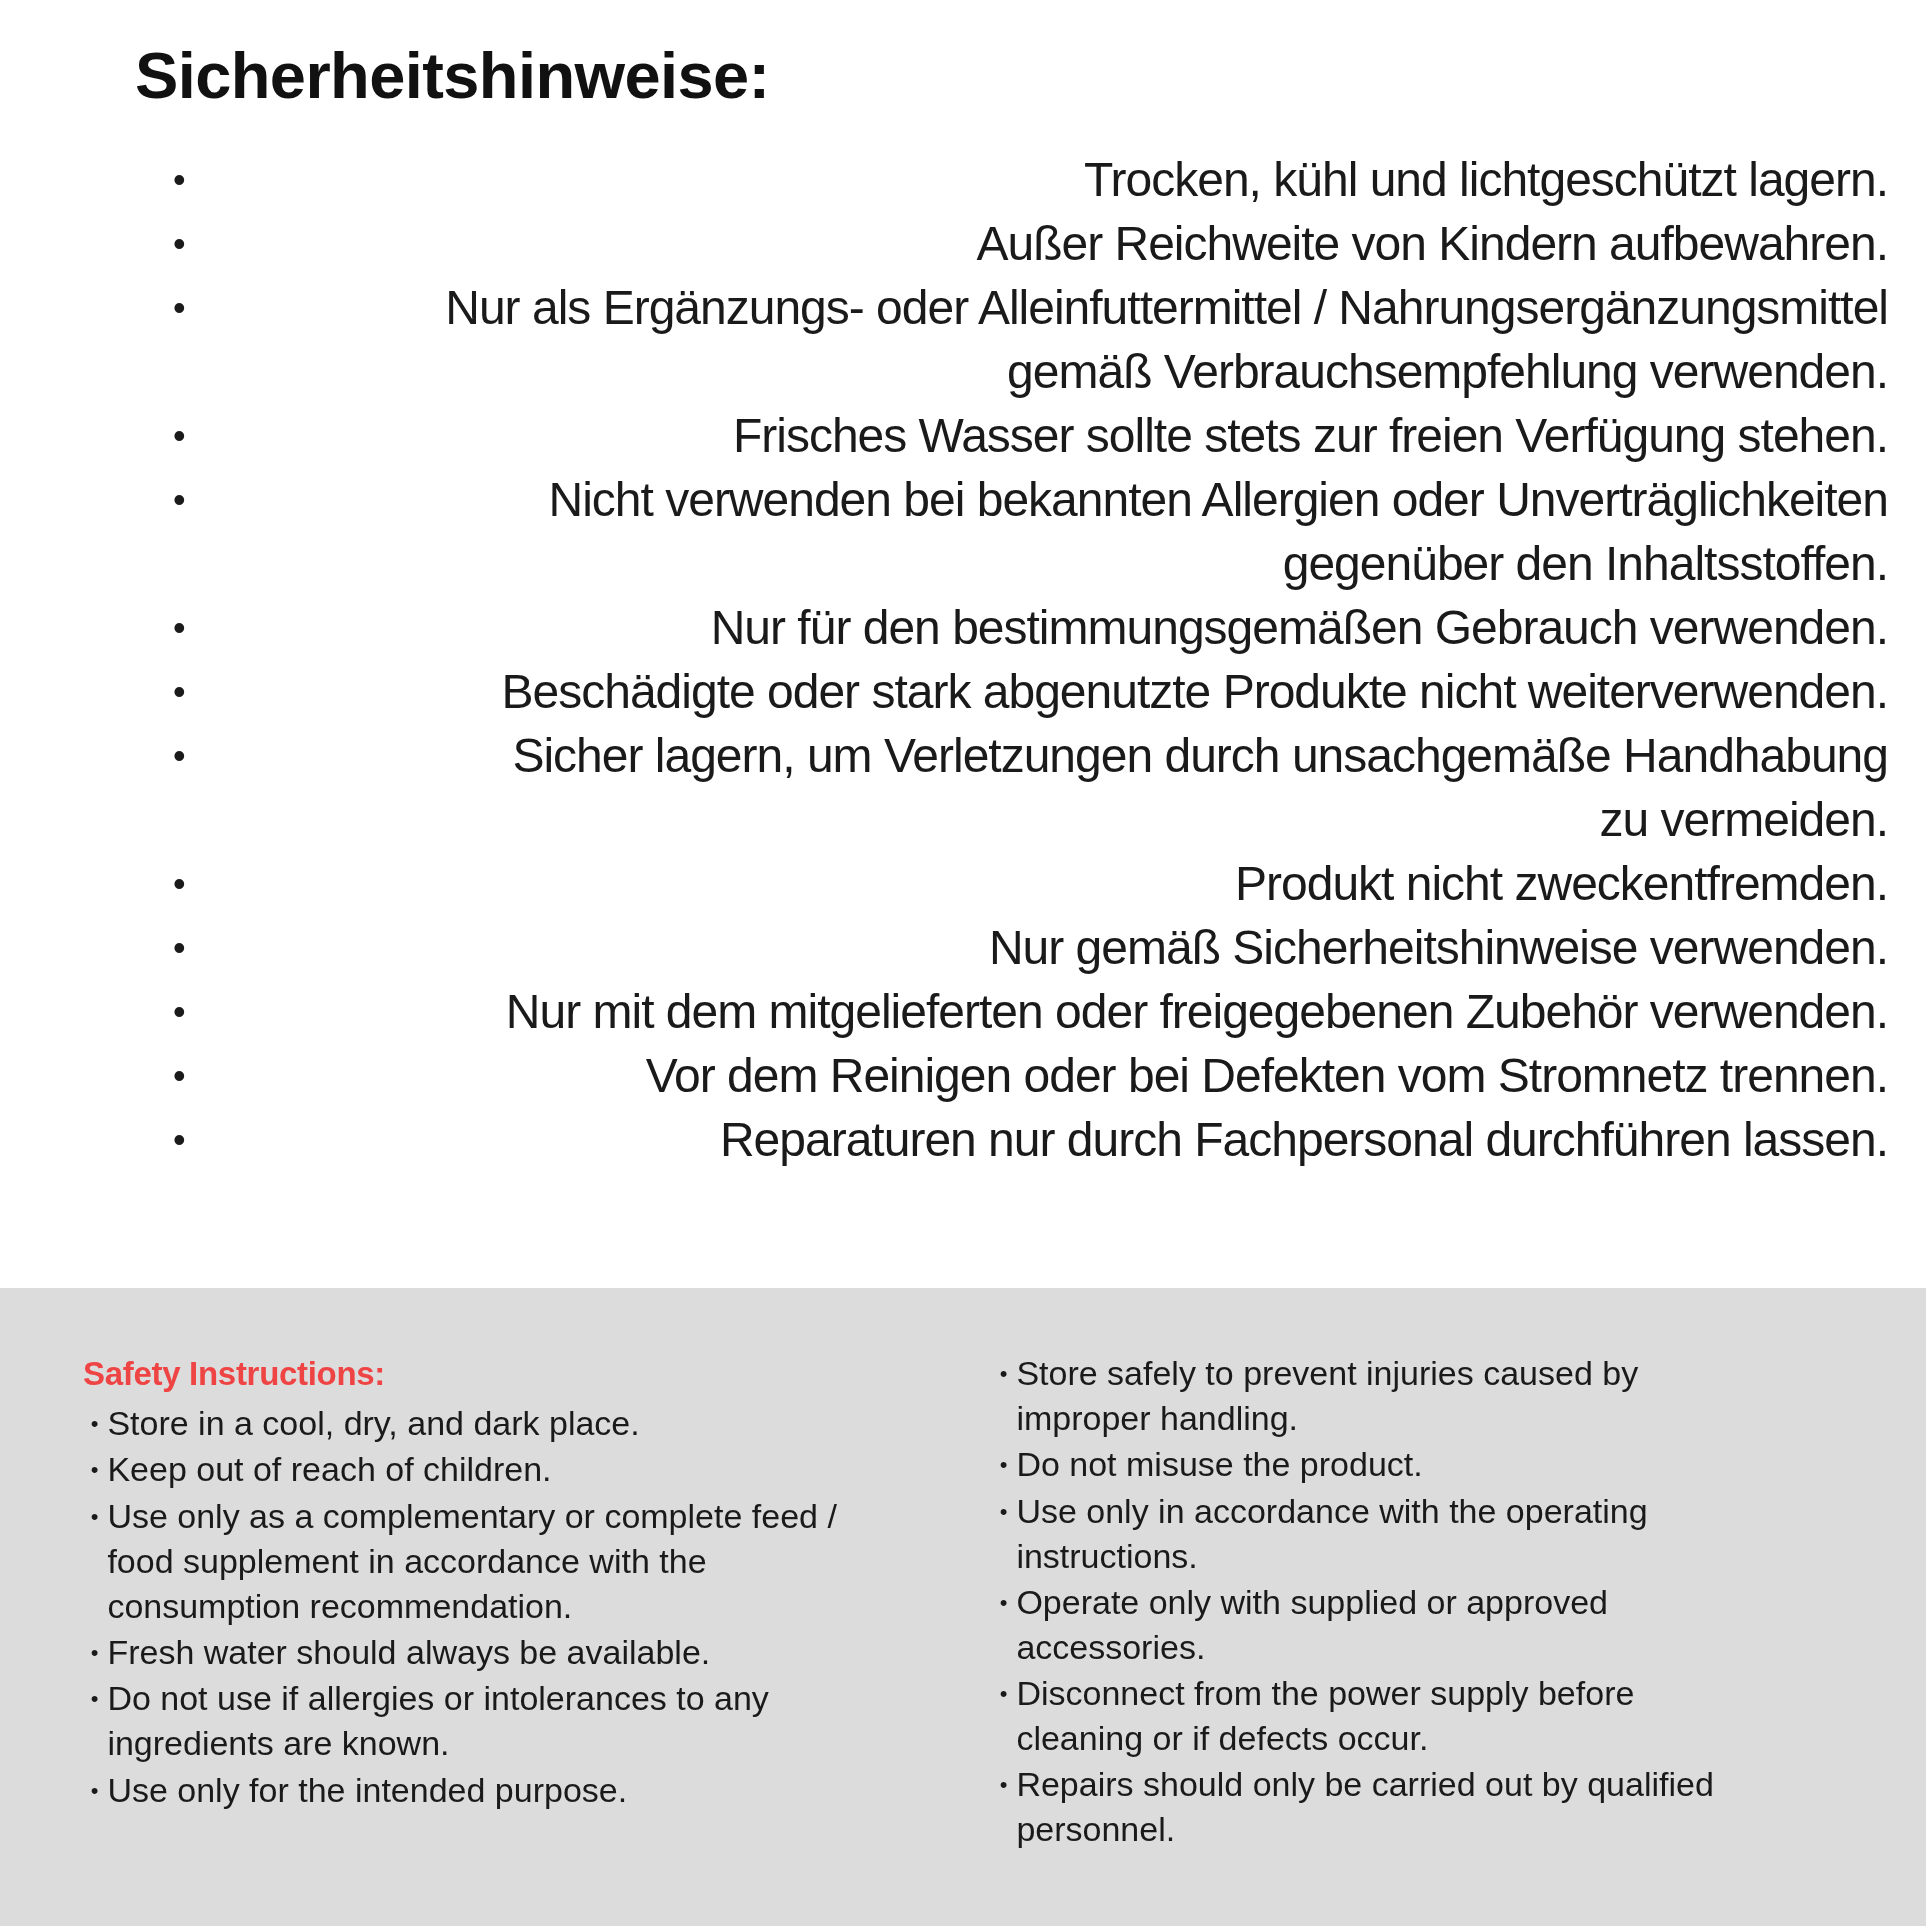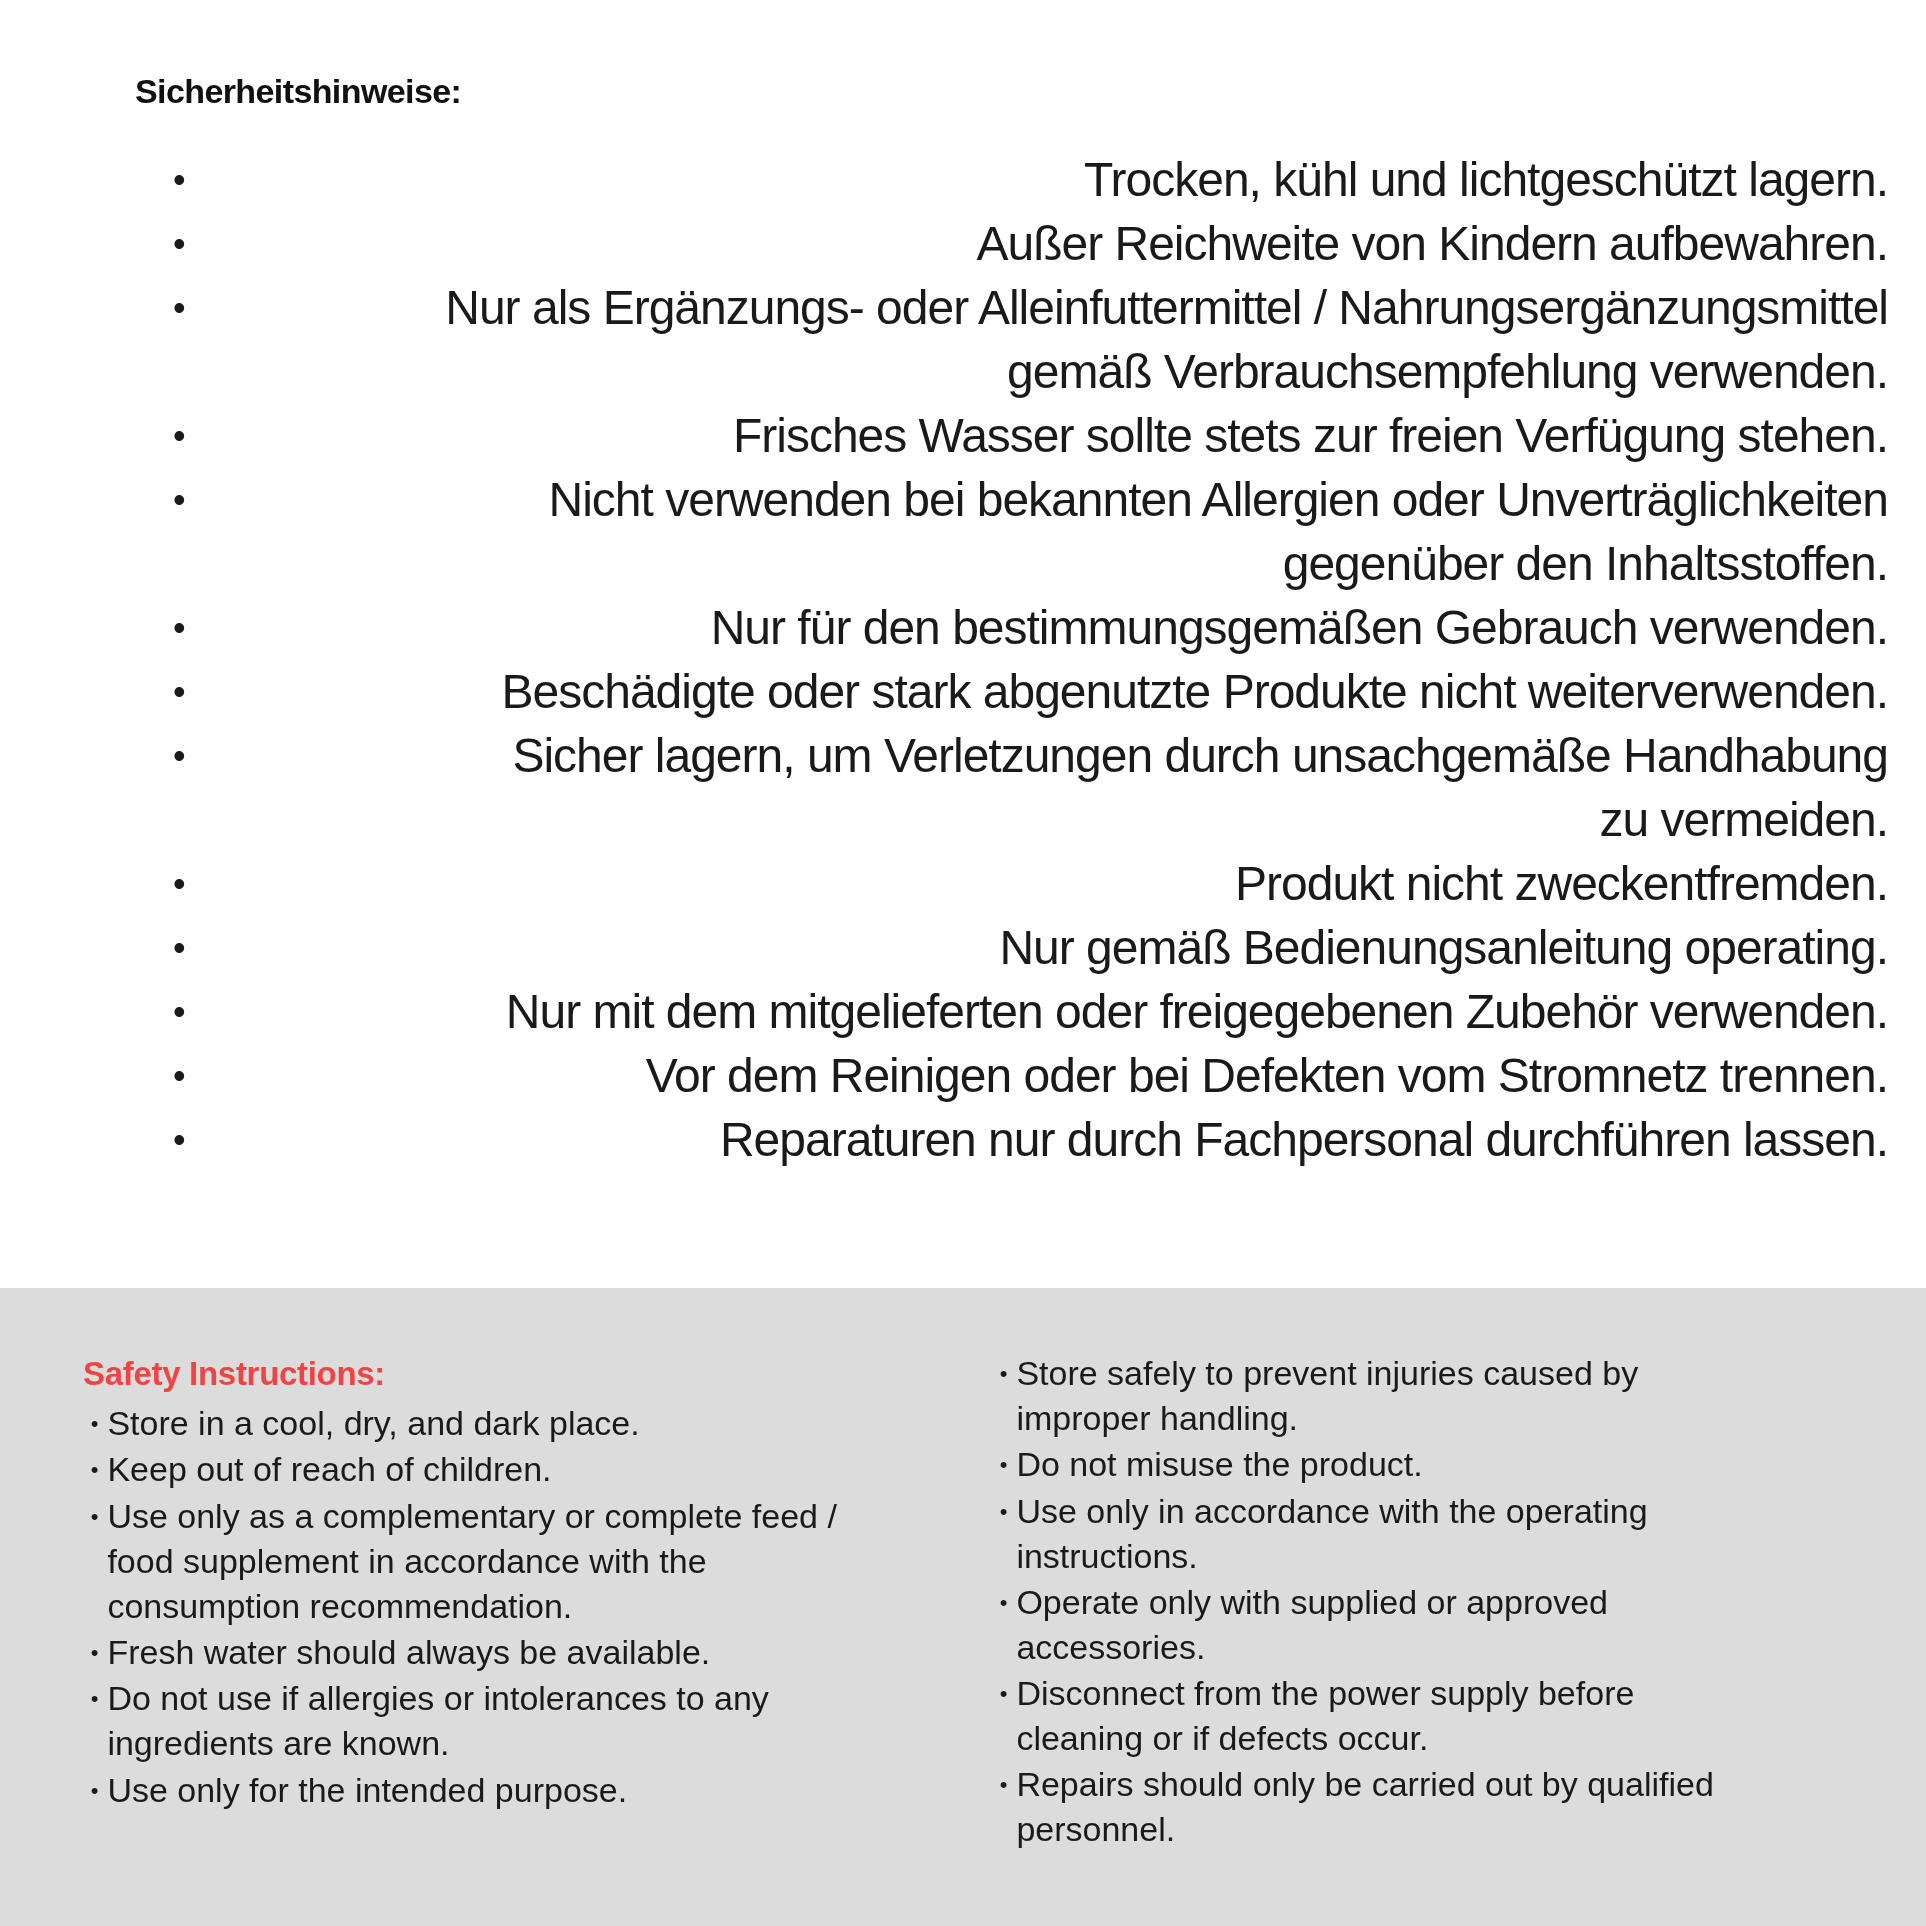--- a/index.html
+++ b/index.html
@@ -8,23 +8,23 @@
     position: relative;
     background: #ffffff;
     font-family: "Liberation Sans", sans-serif;
     color: #1a1a1a;
     overflow: hidden;
   }
 
   
   .de-heading {
     position: absolute;
-    left: 135px; top: 63px;
+    left: 135px; top: 48px;
     margin: 0;
-    font-size: 34px;
+    font-size: 65px;
     line-height: 56px;
     font-weight: 700;
     letter-spacing: -0.6px;
     color: #111111;
   }
   .de-list {
     position: absolute;
     left: 0; top: 148px;
     width: 1888px;
     margin: 0; padding: 0;
@@ -104,21 +104,21 @@
     <li>Nur als Ergänzungs- oder Alleinfuttermittel / Nahrungsergänzungsmittel
 gemäß Verbrauchsempfehlung verwenden.</li>
     <li>Frisches Wasser sollte stets zur freien Verfügung stehen.</li>
     <li>Nicht verwenden bei bekannten Allergien oder Unverträglichkeiten
 gegenüber den Inhaltsstoffen.</li>
     <li>Nur für den bestimmungsgemäßen Gebrauch verwenden.</li>
     <li>Beschädigte oder stark abgenutzte Produkte nicht weiterverwenden.</li>
     <li>Sicher lagern, um Verletzungen durch unsachgemäße Handhabung
 zu vermeiden.</li>
     <li>Produkt nicht zweckentfremden.</li>
-    <li>Nur gemäß Bedienungsanleitung operating.</li>
+    <li>Nur gemäß Sicherheitshinweise verwenden.</li>
     <li>Nur mit dem mitgelieferten oder freigegebenen Zubehör verwenden.</li>
     <li>Vor dem Reinigen oder bei Defekten vom Stromnetz trennen.</li>
     <li>Reparaturen nur durch Fachpersonal durchführen lassen.</li>
   </ul>
 
   <div class="band"></div>
 
   <div class="en-col en-left">
     <h2 class="en-heading">Safety Instructions:</h2>
     <ul class="en-list">

